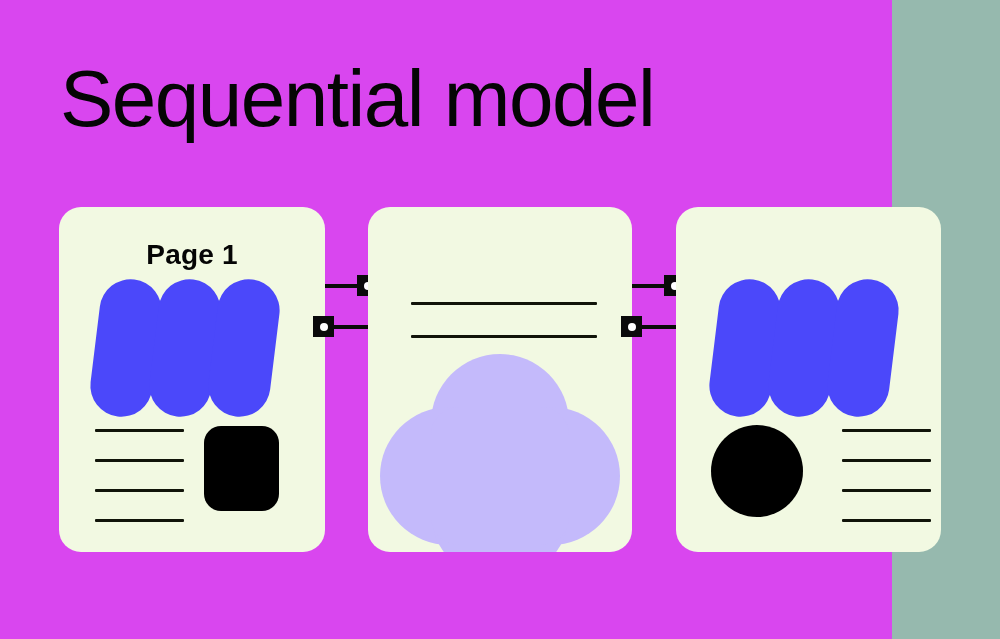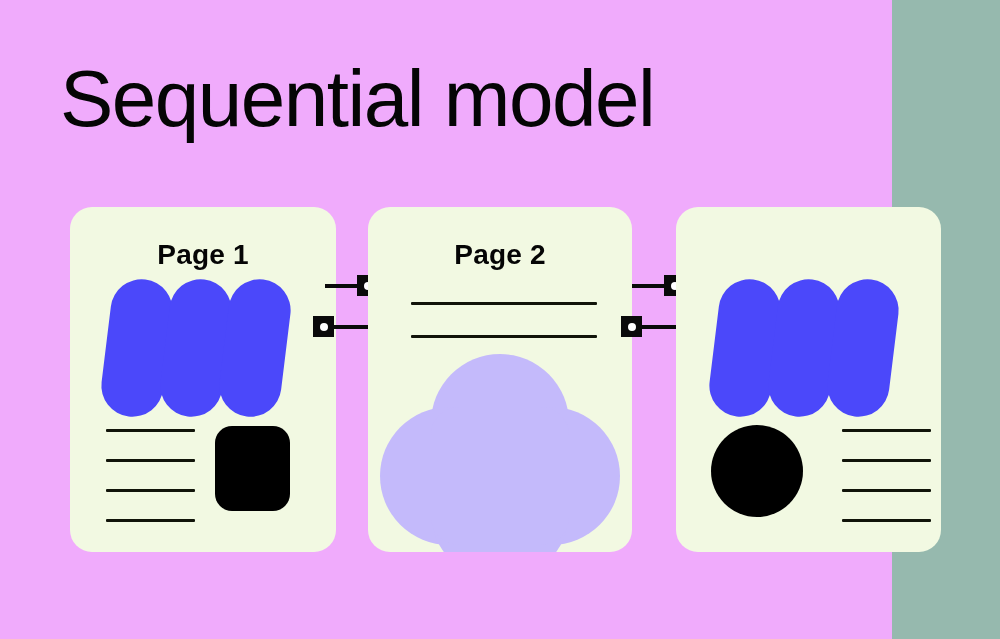--- a/index.html
+++ b/index.html
@@ -12,21 +12,21 @@
     height: 639px;
     overflow: hidden;
     font-family: "Liberation Sans", sans-serif;
     background: #96b9ae;
   }
 
   #stage {
     position: relative;
     width: 892px;
     height: 639px;
-    background: #f0abfc;
+    background: #d946ef;
   }
 
   
   #page-title {
     position: absolute;
     left: 60px;
     top: 49px;
     width: 760px;
     height: 100px;
     line-height: 100px;
@@ -37,21 +37,21 @@
     white-space: nowrap;
   }
 
   
   .card {
     position: absolute;
     background: #f2f9e2;
     border-radius: 22px;
     overflow: hidden;
   }
-  #card-1 { left: 59px;  top: 207px; width: 266px; height: 345px; margin-left: 11px; }
+  #card-1 { left: 59px;  top: 207px; width: 266px; height: 345px; }
   #card-2 { left: 368px; top: 207px; width: 264px; height: 345px; }
   #card-3 { left: 676px; top: 207px; width: 265px; height: 345px; }
 
   .card-title {
     position: absolute;
     left: 0;
     top: 32px;
     width: 100%;
     text-align: center;
     font-size: 28px;
@@ -201,21 +201,20 @@
 
     <div id="black-square"></div>
   </div>
 
   <div class="connector-line" id="conn-1-top-line"></div>
   <div class="connector-node" id="conn-1-top-node"></div>
   <div class="connector-line" id="conn-1-bot-line"></div>
   <div class="connector-node" id="conn-1-bot-node"></div>
 
   <div class="card" id="card-2">
-    <div class="card-title">Page 2</div>
 
     <div class="rules" id="rules-2">
       <div class="rule"></div>
       <div class="rule"></div>
     </div>
 
     <div id="clover">
       <div class="lobe top"></div>
       <div class="lobe left"></div>
       <div class="lobe right"></div>

